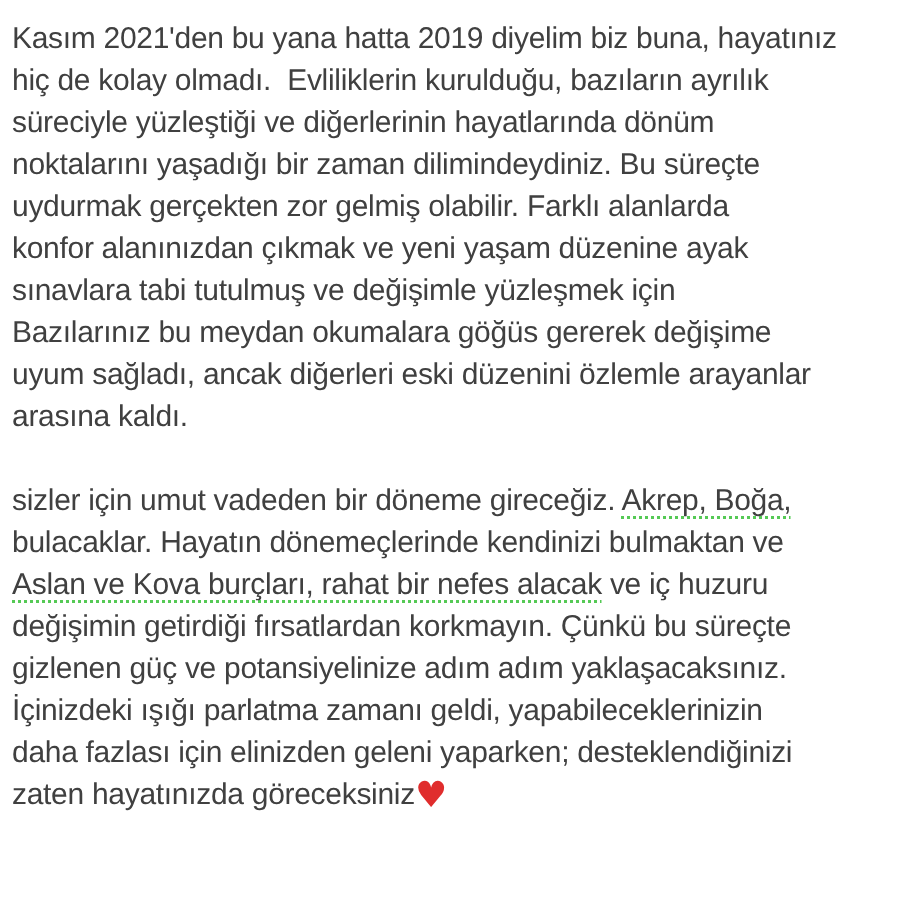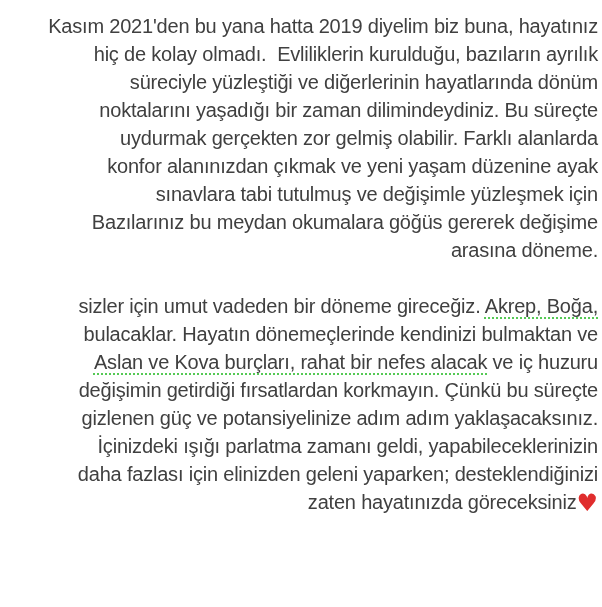--- a/index.html
+++ b/index.html
@@ -23,21 +23,20 @@
     width: 602px;
     padding: 12px 4px 0 8px;
     font-family: "Liberation Sans", "DejaVu Sans", sans-serif;
     font-size: 20px;
     line-height: 28px;
     letter-spacing: -0.2px;
     color: var(--text-color);
   }
   .para {
     margin: 0 0 28px 0;
-    text-align: right;
   }
   .line {
     white-space: pre;      
   }
   .grammar {
     text-decoration: underline dotted var(--grammar-underline-color);
     text-decoration-thickness: 2px;
     text-underline-offset: 4px;
   }
   .heart {
@@ -56,21 +55,22 @@
 
   <div class="para">
     <div class="line">Kasım 2021'den bu yana hatta 2019 diyelim biz buna, hayatınız</div>
     <div class="line">hiç de kolay olmadı.  Evliliklerin kurulduğu, bazıların ayrılık</div>
     <div class="line">süreciyle yüzleştiği ve diğerlerinin hayatlarında dönüm</div>
     <div class="line">noktalarını yaşadığı bir zaman dilimindeydiniz. Bu süreçte</div>
     <div class="line">uydurmak gerçekten zor gelmiş olabilir. Farklı alanlarda</div>
     <div class="line">konfor alanınızdan çıkmak ve yeni yaşam düzenine ayak</div>
     <div class="line">sınavlara tabi tutulmuş ve değişimle yüzleşmek için</div>
     <div class="line">Bazılarınız bu meydan okumalara göğüs gererek değişime</div>
-    <div class="line">arasına döneme.</div>
+    <div class="line">uyum sağladı, ancak diğerleri eski düzenini özlemle arayanlar</div>
+    <div class="line">arasına kaldı.</div>
   </div>
 
   <div class="para">
     <div class="line"><span>sizler için umut vadeden bir döneme gireceğiz. </span><span class="grammar">Akrep, Boğa,</span></div>
     <div class="line">bulacaklar. Hayatın dönemeçlerinde kendinizi bulmaktan ve</div>
     <div class="line"><span class="grammar">Aslan ve Kova burçları, rahat bir nefes alacak</span><span> ve iç huzuru</span></div>
     <div class="line">değişimin getirdiği fırsatlardan korkmayın. Çünkü bu süreçte</div>
     <div class="line">gizlenen güç ve potansiyelinize adım adım yaklaşacaksınız.</div>
     <div class="line">İçinizdeki ışığı parlatma zamanı geldi, yapabileceklerinizin</div>
     <div class="line">daha fazlası için elinizden geleni yaparken; desteklendiğinizi</div>

